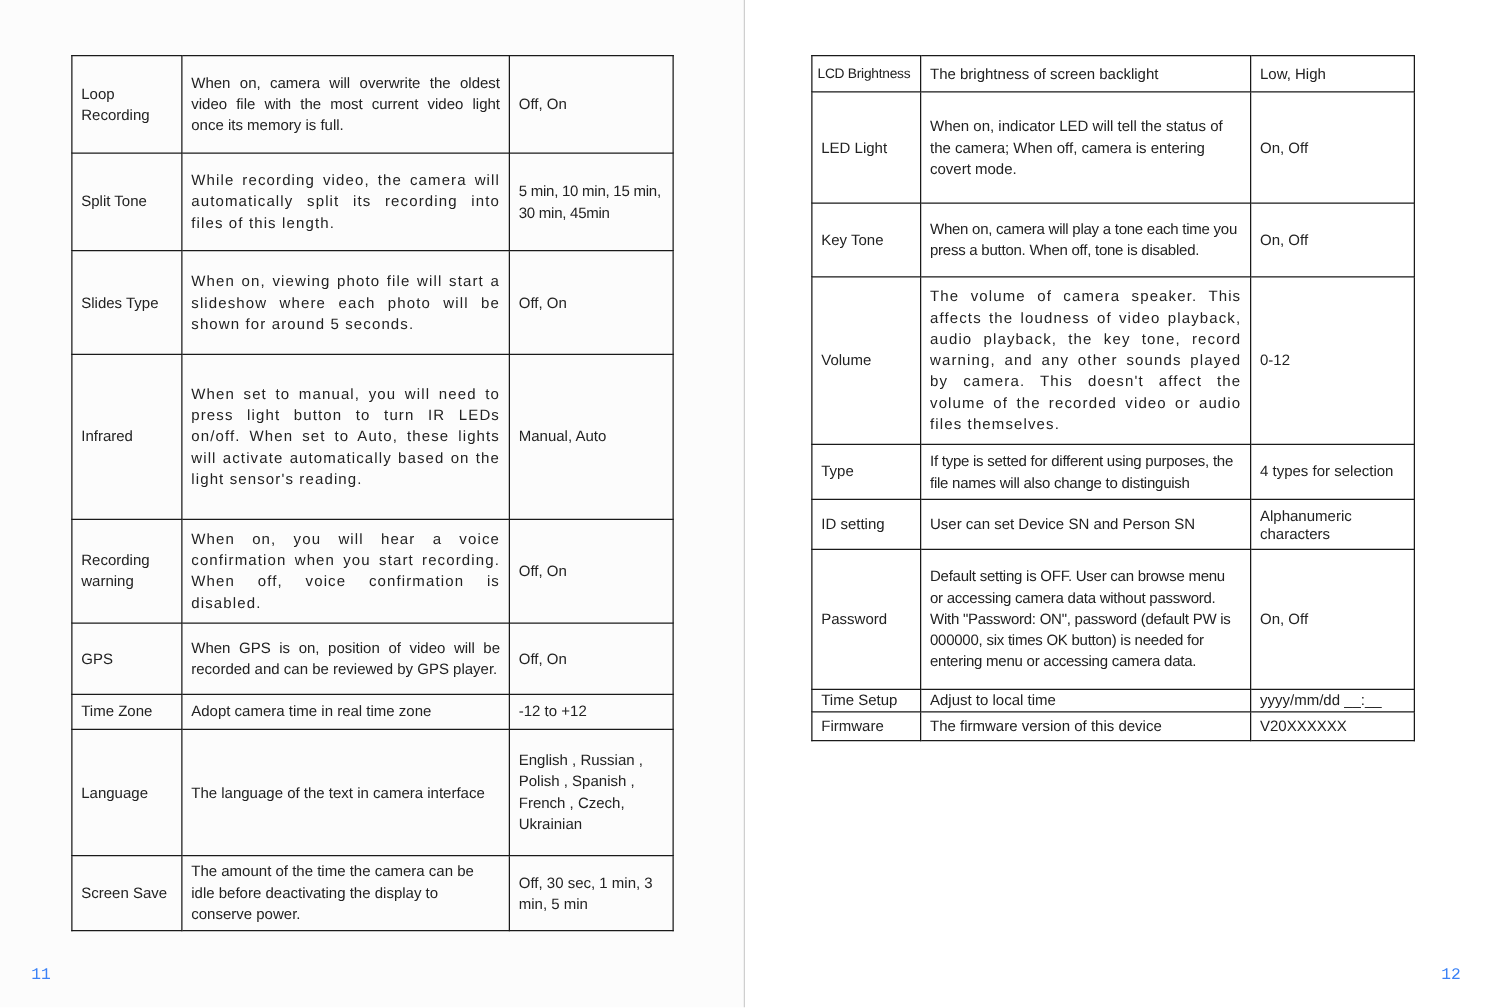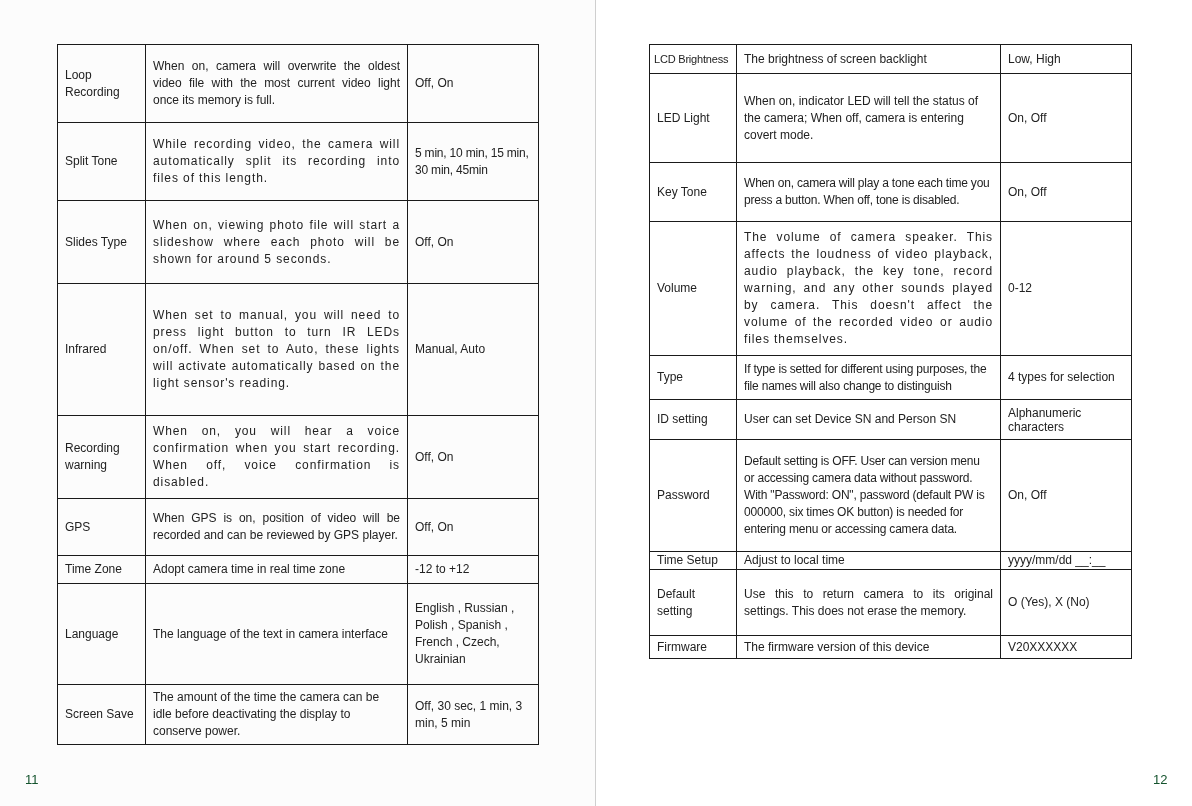--- a/index.html
+++ b/index.html
@@ -9,21 +9,21 @@
   .page-left { left:0; width:596px; background:#fcfcfc; }
   .page-right { left:596px; width:596px; background:#ffffff; }
   .gutter { position:absolute; left:595px; top:0; width:1px; height:806px; background:#cfcfcf; }
   table.spec { position:absolute; border-collapse:collapse; table-layout:fixed; }
   table.spec td { border:1px solid #1a1a1a; padding:0 7px; vertical-align:middle;
                   font-size:12px; line-height:17px; color:#222; }
   table.spec td.desc { text-align:justify; }
   table.spec td.name { white-space:normal; }
   #table-left { left:57px; top:44px; width:481px; }
   #table-right { left:649px; top:44px; width:482px; }
-  .pnum { position:absolute; top:772px; font-size:13px; color:#14532d; }
+  .pnum { position:absolute; top:772px; font-size:13px; color:#3b82f6;font-family:Liberation Mono, monospace; }
   #pnum-left { left:25px; }
   #pnum-right { left:1153px; }
   td.name.small { font-size:11px; padding:0 4px; letter-spacing:-0.2px; }
   td.tight { font-size:11.5px; letter-spacing:-0.2px; }
   td.wide2 { letter-spacing:0.9px; }
   td.lh { line-height:21px; }
 </style>
 </head>
 <body>
 
@@ -118,32 +118,27 @@
     <td class="tight">If type is setted for different using purposes, the file names will also change to distinguish</td>
     <td>4 types for selection</td>
   </tr>
   <tr style="height:40px">
     <td class="name">ID setting</td>
     <td>User can set Device SN and Person SN</td>
     <td style="line-height:14px">Alphanumeric characters</td>
   </tr>
   <tr style="height:112px">
     <td class="name">Password</td>
-    <td class="tight lh">Default setting is OFF. User can version menu or accessing camera data without password. With "Password: ON", password (default PW is 000000, six times OK button) is needed for entering menu or accessing camera data.</td>
+    <td class="tight lh">Default setting is OFF. User can browse menu or accessing camera data without password. With "Password: ON", password (default PW is 000000, six times OK button) is needed for entering menu or accessing camera data.</td>
     <td>On, Off</td>
   </tr>
   <tr style="height:15px">
     <td class="name">Time Setup</td>
     <td>Adjust to local time</td>
     <td>yyyy/mm/dd __:__</td>
-  </tr>
-  <tr style="height:66px">
-    <td class="name">Default setting</td>
-    <td class="desc">Use this to return camera to its original settings. This does not erase the memory.</td>
-    <td>O (Yes), X (No)</td>
   </tr>
   <tr style="height:23px">
     <td class="name">Firmware</td>
     <td>The firmware version of this device</td>
     <td>V20XXXXXX</td>
   </tr>
 </tbody>
   </table>
 
 <div class="pnum" id="pnum-left">11</div>

